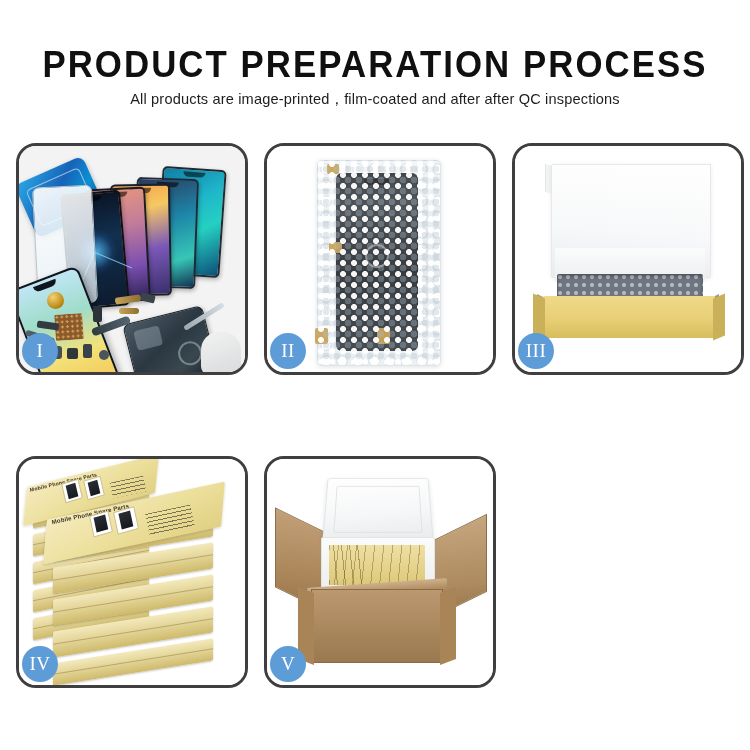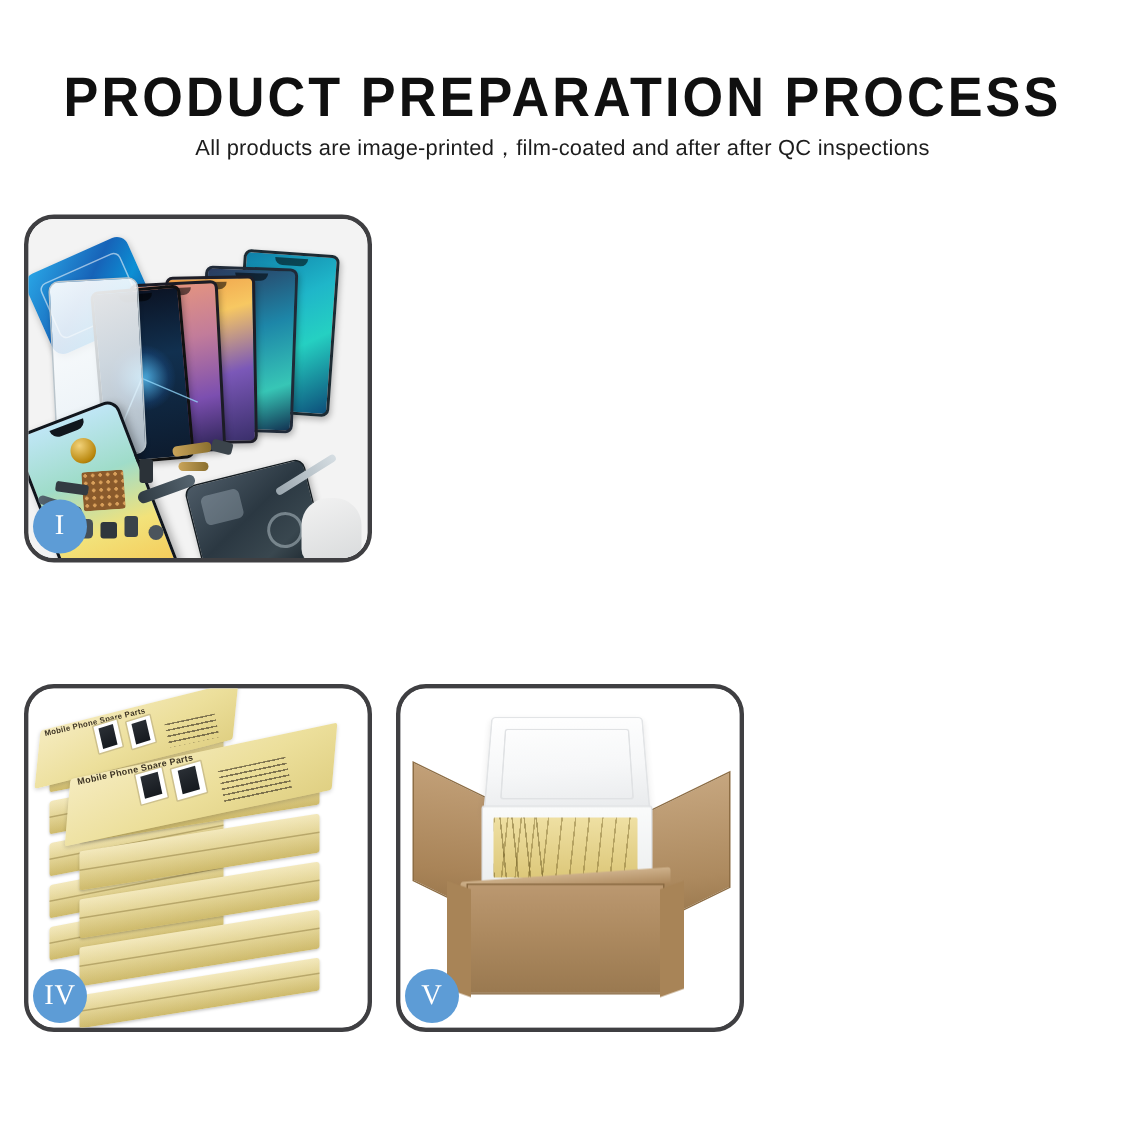--- a/index.html
+++ b/index.html
@@ -350,21 +350,51 @@
           <span class="sp s8"></span>
           <span class="sp s9"></span>
           <span class="sp s10"></span>
           <div class="tweezers"></div>
           <div class="hand"></div>
         </div>
       </div>
       <div class="badge">I</div>
     </div>
 
-
+    <div class="panel p2">
+      <div class="clip">
+        <div class="scene-bubble">
+          <div class="bubble-bag">
+            <div class="screen-inside"></div>
+          </div>
+          <span class="tape t1"></span>
+          <span class="tape t2"></span>
+          <span class="tape t3"></span>
+          <span class="tape t4"></span>
+          <div class="bubble-overlay"></div>
+        </div>
+      </div>
+      <div class="badge">II</div>
+    </div>
+
+    <div class="panel p3">
+      <div class="clip">
+        <div class="scene-box3">
+          <div class="lid-tab-l"></div>
+          <div class="lid-tab-r"></div>
+          <div class="lid-white"></div>
+          <div class="foam-white"></div>
+          <div class="foam-dark"></div>
+          <div class="box3-edge-l"></div>
+          <div class="box3-edge-r"></div>
+          <div class="box3-body"></div>
+        </div>
+      </div>
+      <div class="badge">III</div>
+    </div>
 
     <div class="panel p4">
       <div class="clip">
         <div class="scene-stack">
           <div class="ybox b5">
               <span class="side"></span>
               <span class="seam"></span>
             </div>
           <div class="ybox b4">
               <span class="side"></span>

